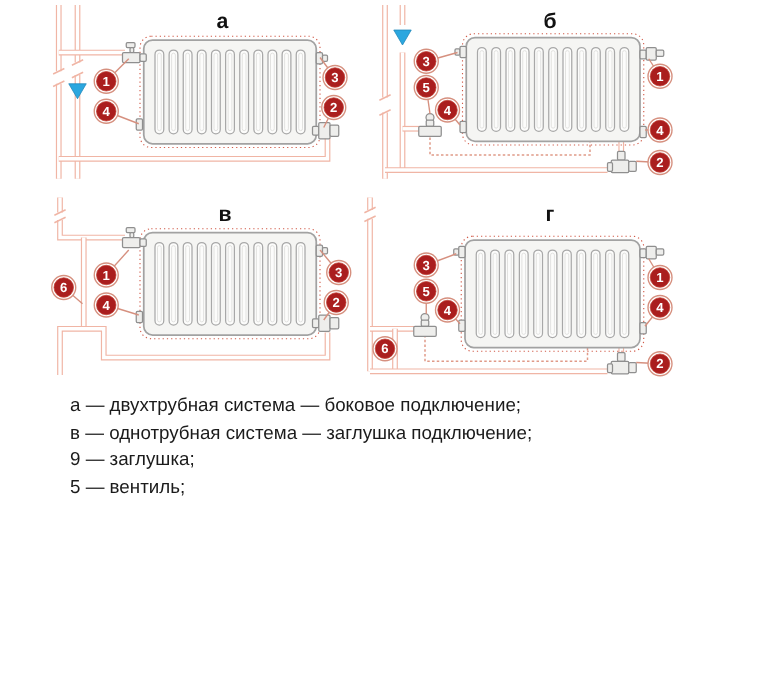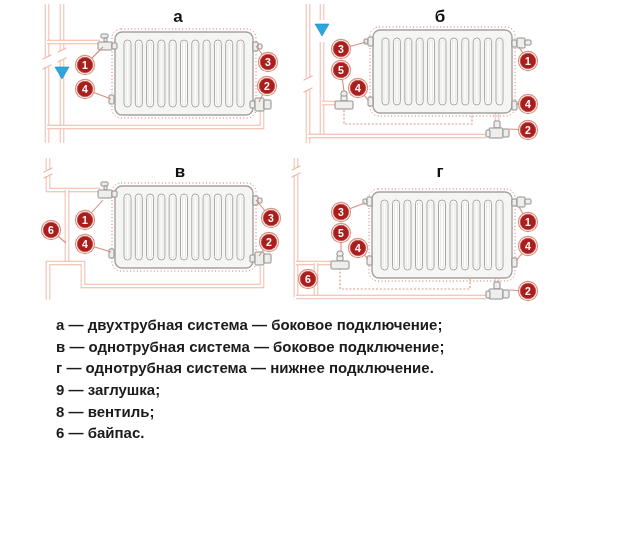--- a/index.html
+++ b/index.html
@@ -1,20 +1,20 @@
 <!DOCTYPE html>
 <html><head>
 <meta charset="utf-8">
 <style>
   html,body{margin:0;padding:0;background:#ffffff;}
   body{width:620px;height:539px;position:relative;overflow:hidden;
        font-family:"Liberation Sans",sans-serif;}
   #canvas-wrap{position:absolute;left:0;top:0;width:620px;height:310px;}
   #legend{position:absolute;left:56px;top:314px;font-size:15px;line-height:21.7px;
-          color:#1b1b1b;white-space:nowrap;font-weight:bold;}
+          color:#1b1b1b;white-space:nowrap;}
   .legend-line{height:21.7px;}
   svg text{font-family:"Liberation Sans",sans-serif;}
 </style>
 </head>
 <body>
 
 <div id="canvas-wrap">
   <svg id="schematic" width="620" height="310" viewBox="0 0 620 310">
       <g>
         <path d="M47,4 V57" fill="none" stroke="#f0b5a5" stroke-width="4.6"></path>
@@ -410,18 +410,16 @@
           <circle cx="308" cy="279" r="7.8" fill="#aa1e1e" stroke="#c24034" stroke-width="0.6"></circle>
           <text x="308" y="282.8" text-anchor="middle" font-size="10.5" font-weight="bold" fill="#ffffff">6</text>
         </g>
         <text x="440" y="177" text-anchor="middle" font-size="17" font-weight="bold" fill="#111111">г</text>
       </g>
     </svg>
 </div>
 
 <div id="legend">
   <div class="legend-line">а — двухтрубная система — боковое подключение;</div>
-  <div class="legend-line">в — однотрубная система — боковое подключение;</div>
-  <div class="legend-line">г — однотрубная система — нижнее подключение.</div>
+  <div class="legend-line">в — однотрубная система — заглушка подключение;</div>
   <div class="legend-line">9 — заглушка;</div>
-  <div class="legend-line">8 — вентиль;</div>
-  <div class="legend-line">6 — байпас.</div>
+  <div class="legend-line">5 — вентиль;</div>
 </div>
 
 </body></html>

